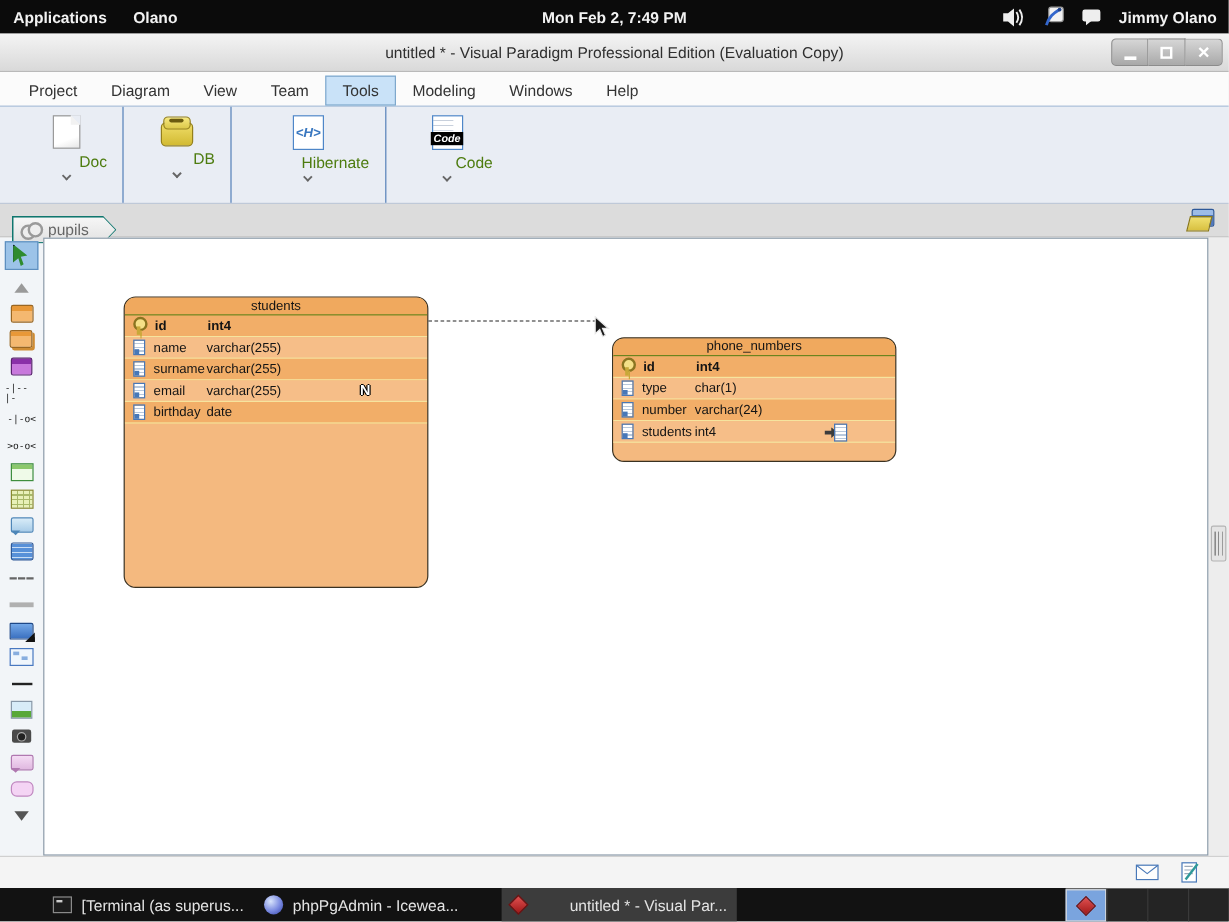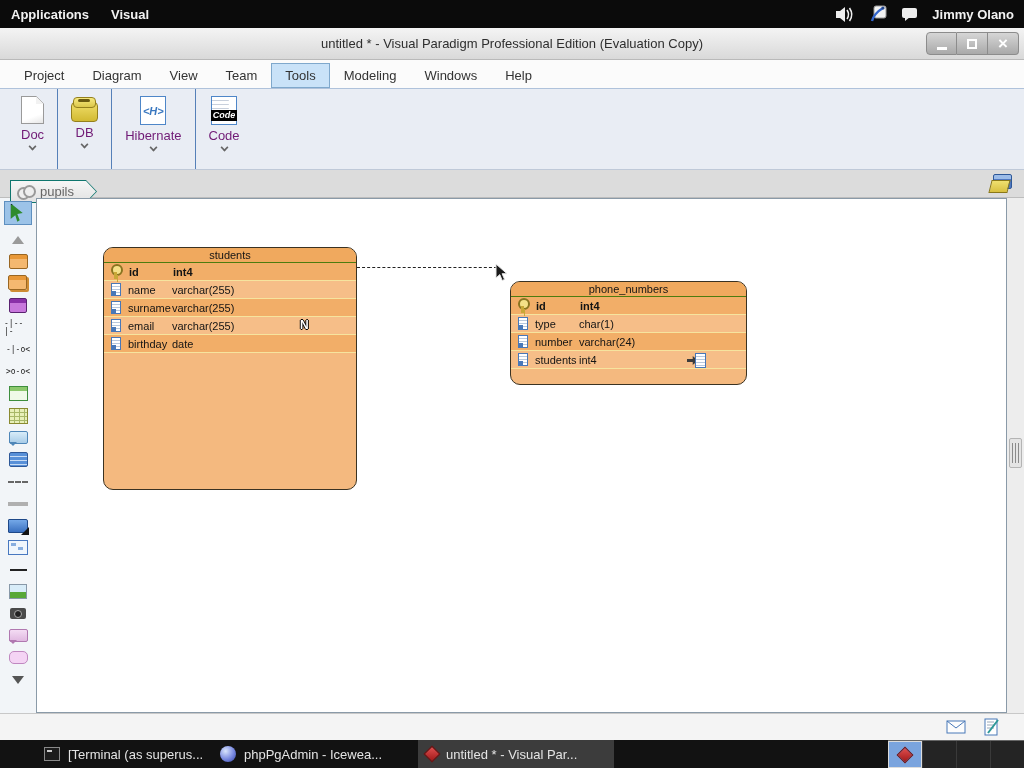--- a/index.html
+++ b/index.html
@@ -27,21 +27,21 @@
   
   #menubar { height:28px; background:#FBFBFB; display:flex; align-items:flex-end; padding-left:10px; }
   .menu-item { padding:4px 13px; font-size:13px; color:#333; border:1px solid transparent; }
   .menu-item[data-active="true"] { background:#C9E2F8; border:1px solid #7FA8CC; }
 
   
   #toolbar { height:82px; background:#E9EDF4; border-top:1px solid #AFC2DB; border-bottom:1px solid #BFC9D8; display:flex; padding-left:8px; }
   .tbtn { display:flex; flex-direction:column; align-items:center; padding:7px 13px 2px; }
   .tbtn + .tbtn { border-left:1px solid #5580B8; }
   .tbicon { height:32px; display:flex; align-items:center; justify-content:center; }
-  .tblabel { font-size:13px; color:#701a75; margin-top:3px; }
+  .tblabel { font-size:13px; color:#4d7c0f; margin-top:3px;margin-left:45px; }
   .tbchev { width:7px; height:7px; border-right:2px solid #666; border-bottom:2px solid #666; transform:rotate(45deg) scale(.8); margin-top:1px; }
   [data-icon="doc-icon"] { width:23px; height:28px; background:linear-gradient(160deg,#FFF 70%,#E6E6E6); border:1px solid #9A9A9A; position:relative; }
   [data-icon="doc-icon"]::after { content:""; position:absolute; top:-1px; right:-1px; width:8px; height:8px;
       background:linear-gradient(225deg,#E9EDF4 48%,#B8B8B8 50%,#F2F2F2 52%); }
   [data-icon="db-icon"] { width:27px; height:20px; margin-top:6px; background:linear-gradient(#F0DE6A,#D2BA32); border:1px solid #94801C; border-radius:4px; position:relative; }
   [data-icon="db-icon"]::before { content:""; position:absolute; top:-6px; left:1px; right:1px; height:9px; background:linear-gradient(#F6E87E,#DCC84A); border:1px solid #94801C; border-radius:4px; }
   [data-icon="db-icon"]::after { content:""; position:absolute; top:-4px; left:6px; width:12px; height:3px; background:#6A5A10; border-radius:2px; }
   [data-icon="hibernate-icon"] { width:26px; height:29px; background:#FFF; border:1px solid #4E86C8; display:flex; align-items:center; justify-content:center; }
   [data-icon="hibernate-icon"] .tbicon-text { color:#3A78C0; font-weight:700; font-size:11px; }
   [data-icon="code-icon"] { width:26px; height:29px; border:1px solid #4E86C8; position:relative; display:flex; align-items:flex-end; justify-content:center;
@@ -131,36 +131,37 @@
       background:repeating-linear-gradient(#FFF 0 2px,#B8C8DC 2px 3px); }
   #connector { position:absolute; border-top:1px dashed #222; height:0; }
 
   
   #statusbar { height:27px; background:#F4F4F4; border-top:1px solid #C8C8C8; display:flex; align-items:center; justify-content:flex-end; gap:18px; padding-right:24px; }
 
   
   #taskbar { height:28px; background:#121212; display:flex; align-items:stretch; padding-left:36px; }
   .task { display:flex; align-items:center; gap:8px; padding:0 8px; color:#E4E4E4; font-size:13px; white-space:nowrap; overflow:hidden; }
   .task:nth-child(1) { width:168px; } .task:nth-child(2) { width:190px; margin-left:8px; } .task:nth-child(3) { width:196px; margin-left:16px; }
-  .task[data-active="true"] { background:#3C3C3C; }
+  .task[data-active="true"] { background:#3C3C3C;justify-content:space-between; }
   .ticon { flex:none; }
   [data-icon="terminal-icon"] { width:16px; height:14px; background:#1C1C1C; border:1px solid #8A8A8A; position:relative; }
   [data-icon="terminal-icon"]::before { content:""; position:absolute; left:2px; top:2px; width:5px; height:2px; background:#CCC; }
   [data-icon="iceweasel-icon"] { width:16px; height:16px; border-radius:50%; background:radial-gradient(circle at 35% 32%,#D8E4FC,#7888E0 55%,#3040A0); }
   [data-icon="vp-icon"],.vp-diamond { width:12px; height:12px; transform:rotate(45deg); background:linear-gradient(135deg,#E05050,#A01818); border:1px solid #701010; }
   #wsswitch { margin-left:auto; display:flex; border-top:1px solid #666; }
   .wscell { width:34px; display:flex; align-items:center; justify-content:center; background:#242424; border-left:1px solid #3A3A3A; }
   .wscell[data-active="true"] { background:#7AA4DE; border:1px solid #DCDCDC; }
 </style>
 </head>
 <body>
 
 <div id="topbar">
   <span class="tb-item">Applications</span>
-  <span class="tb-item">Visual</span>
+  <span class="tb-item">Olano</span>
+  <div id="clock">Mon Feb 2, 7:49 PM</div>
   <div id="tb-right">
     <svg width="20" height="17">
       <polygon points="1,5 5,5 10,1 10,16 5,12 1,12" fill="#EEE"></polygon>
       <path d="M12,4 Q15,8.5 12,13" stroke="#EEE" stroke-width="1.6" fill="none"></path>
       <path d="M14.5,2 Q19,8.5 14.5,15" stroke="#EEE" stroke-width="1.6" fill="none"></path>
     </svg>
     <svg width="18" height="18">
       <rect x="5" y="1" width="12" height="12" rx="2" fill="#F2F2F2" stroke="#999"></rect>
       <path d="M3,16 C5,9 9,6 14,3" stroke="#3366CC" stroke-width="2.4" fill="none"></path>
       <circle cx="14" cy="3" r="1.6" fill="#224488"></circle>

